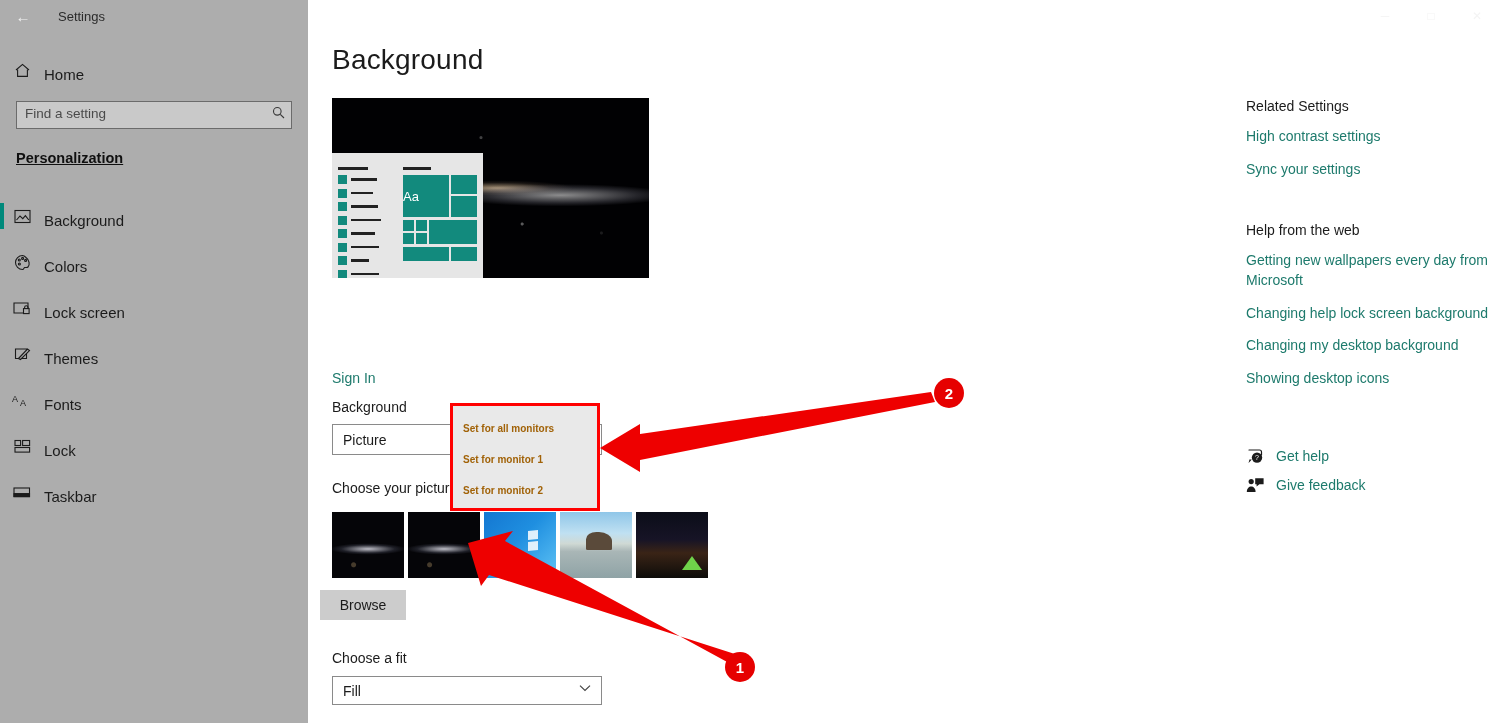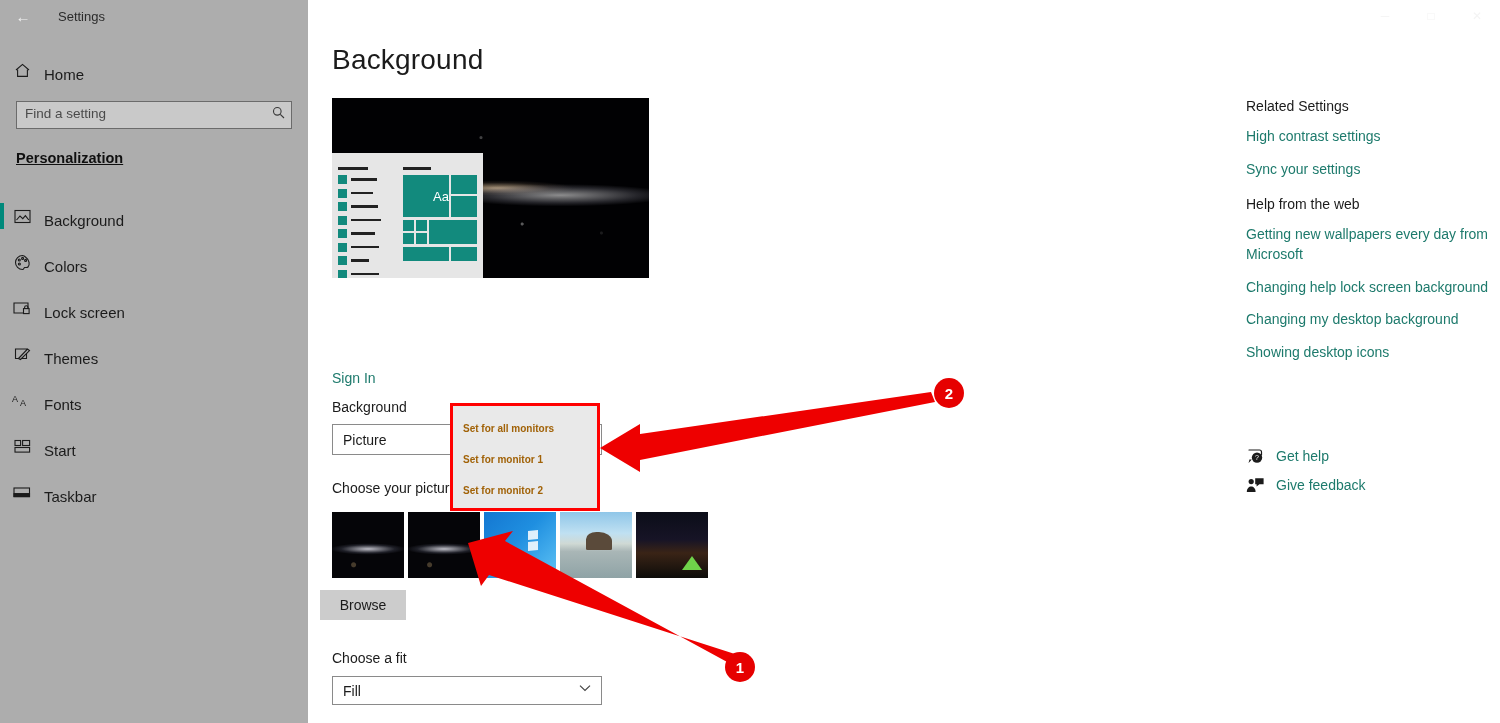--- a/index.html
+++ b/index.html
@@ -204,21 +204,21 @@
   
   #right-panel { position: absolute; left: 938px; top: 98px; width: 250px; }
   .rp-head {
     font-size: 14px; color: #1b1b1b; font-weight: normal;
     margin-bottom: 13px;
   }
   .rp-link {
     display: block; color: #1d7a6c; font-size: 14px;
     margin-bottom: 13px; line-height: 1.42;
   }
-  #help-block { margin-top: 16px; }
+  #help-block { margin-top: 42px; }
   #bottom-links { position: absolute; left: 938px; top: 448px; width: 250px; }
   .bl-row { display: flex; align-items: flex-start; margin-bottom: 12px; }
   .bl-icon {
     width: 30px; min-width: 30px; color: #1b1b1b;
     display: flex; align-items: center; justify-content: flex-start;
   }
 
   
   #ctx-menu {
     position: absolute; left: 450px; top: 403px;
@@ -337,21 +337,21 @@
       </div>
 
       <div class="nav-item">
         <span class="nav-icon">
           <svg width="17" height="15" viewBox="0 0 17 15" fill="none" stroke="#1b1b1b" stroke-width="1.1">
             <rect x="1" y="1.5" width="5.6" height="5"></rect>
               <rect x="8.6" y="1.5" width="7" height="5"></rect>
             <rect x="1" y="8.5" width="14.6" height="4.6"></rect>
           </svg>
         </span>
-        <span class="nav-label">Start</span>
+        <span class="nav-label">Lock</span>
       </div>
 
       <div class="nav-item">
         <span class="nav-icon">
           <svg width="18" height="13" viewBox="0 0 18 13" fill="none" stroke="#1b1b1b" stroke-width="1.1">
             <rect x="1" y="2" width="15.5" height="8.6"></rect>
               <rect x="1" y="7.6" width="15.5" height="3" fill="#1b1b1b"></rect>
           </svg>
         </span>
         <span class="nav-label">Taskbar</span>
@@ -403,21 +403,21 @@
           <div class="sm-row">
               <span class="sm-sq"></span>
               <span class="sm-line" style="width:18px"></span>
             </div>
           <div class="sm-row">
               <span class="sm-sq"></span>
               <span class="sm-line" style="width:28px"></span>
             </div>
         </div>
         <div id="sm-right">
-          <div class="tile" style="left:0;top:0;width:46px;height:42px;display:flex;align-items:center;justify-content:flex-end;">
+          <div class="tile" style="left:0;top:0;width:46px;height:42px;display:flex;align-items:center;justify-content:flex-start;">
             <span style="color:#fff;font-size:13px;">Aa</span>
           </div>
           <div class="tile" style="left:48px;top:0;width:26px;height:19px;"></div>
           <div class="tile" style="left:48px;top:21px;width:26px;height:21px;"></div>
           <div class="tile" style="left:0;top:45px;width:11px;height:11px;"></div>
           <div class="tile" style="left:13px;top:45px;width:11px;height:11px;"></div>
           <div class="tile" style="left:0;top:58px;width:11px;height:11px;"></div>
           <div class="tile" style="left:13px;top:58px;width:11px;height:11px;"></div>
           <div class="tile" style="left:26px;top:45px;width:48px;height:24px;"></div>
           <div class="tile" style="left:0;top:72px;width:46px;height:14px;"></div>

